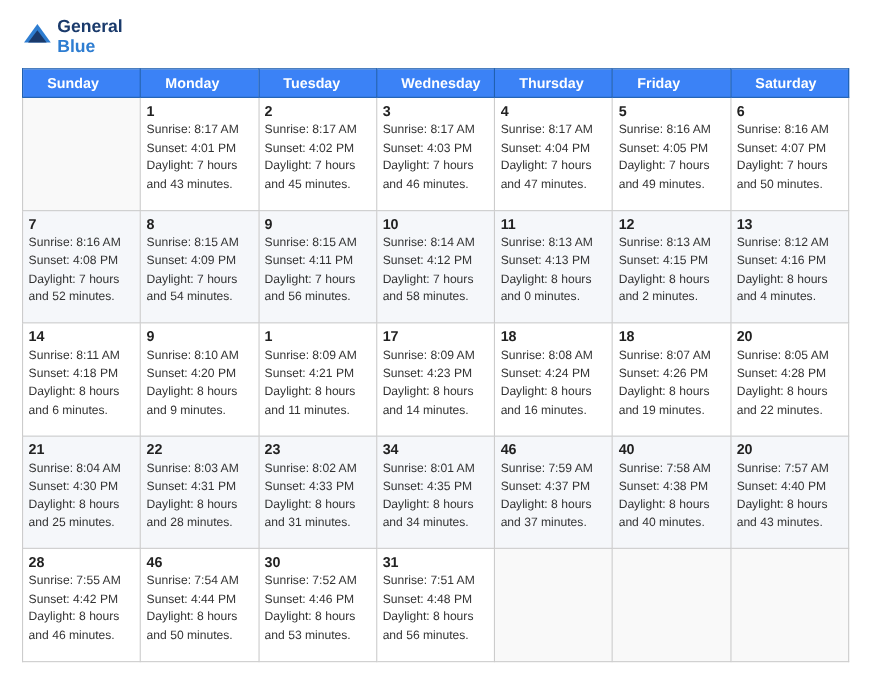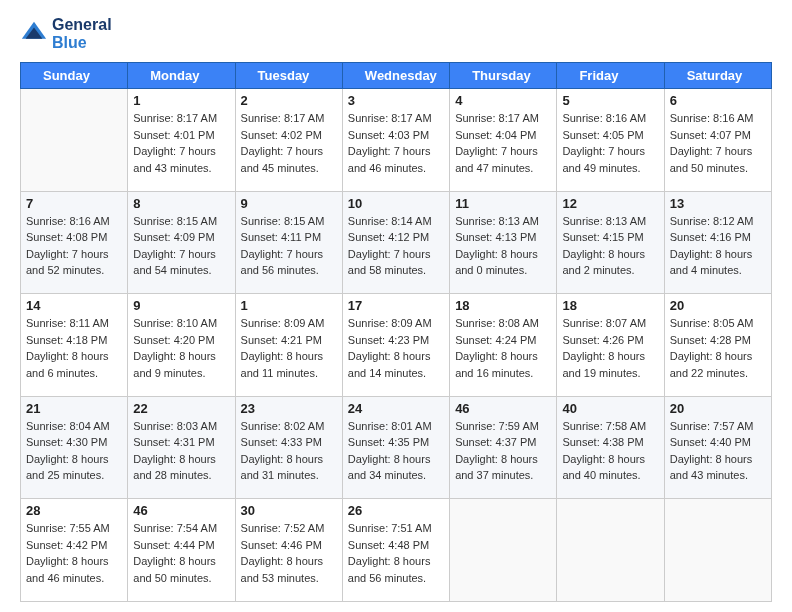--- a/index.html
+++ b/index.html
@@ -221,21 +221,21 @@
       </td>
           <td>
         <span class="day-number">22</span>
         <span class="day-info">Sunrise: 8:03 AM<br>Sunset: 4:31 PM<br>Daylight: 8 hours and 28 minutes.</span>
       </td>
           <td>
         <span class="day-number">23</span>
         <span class="day-info">Sunrise: 8:02 AM<br>Sunset: 4:33 PM<br>Daylight: 8 hours and 31 minutes.</span>
       </td>
           <td>
-        <span class="day-number">24</span>
+        <span class="day-number">34</span>
         <span class="day-info">Sunrise: 8:01 AM<br>Sunset: 4:35 PM<br>Daylight: 8 hours and 34 minutes.</span>
       </td>
           <td>
         <span class="day-number">46</span>
         <span class="day-info">Sunrise: 7:59 AM<br>Sunset: 4:37 PM<br>Daylight: 8 hours and 37 minutes.</span>
       </td>
           <td>
         <span class="day-number">40</span>
         <span class="day-info">Sunrise: 7:58 AM<br>Sunset: 4:38 PM<br>Daylight: 8 hours and 40 minutes.</span>
       </td>
@@ -251,21 +251,21 @@
       </td>
           <td>
         <span class="day-number">46</span>
         <span class="day-info">Sunrise: 7:54 AM<br>Sunset: 4:44 PM<br>Daylight: 8 hours and 50 minutes.</span>
       </td>
           <td>
         <span class="day-number">30</span>
         <span class="day-info">Sunrise: 7:52 AM<br>Sunset: 4:46 PM<br>Daylight: 8 hours and 53 minutes.</span>
       </td>
           <td>
-        <span class="day-number">26</span>
+        <span class="day-number">31</span>
         <span class="day-info">Sunrise: 7:51 AM<br>Sunset: 4:48 PM<br>Daylight: 8 hours and 56 minutes.</span>
       </td>
           <td class="empty-cell"></td>
           <td class="empty-cell"></td>
           <td class="empty-cell"></td>
         </tr>
       </tbody>
   </table>
 </div>
 

